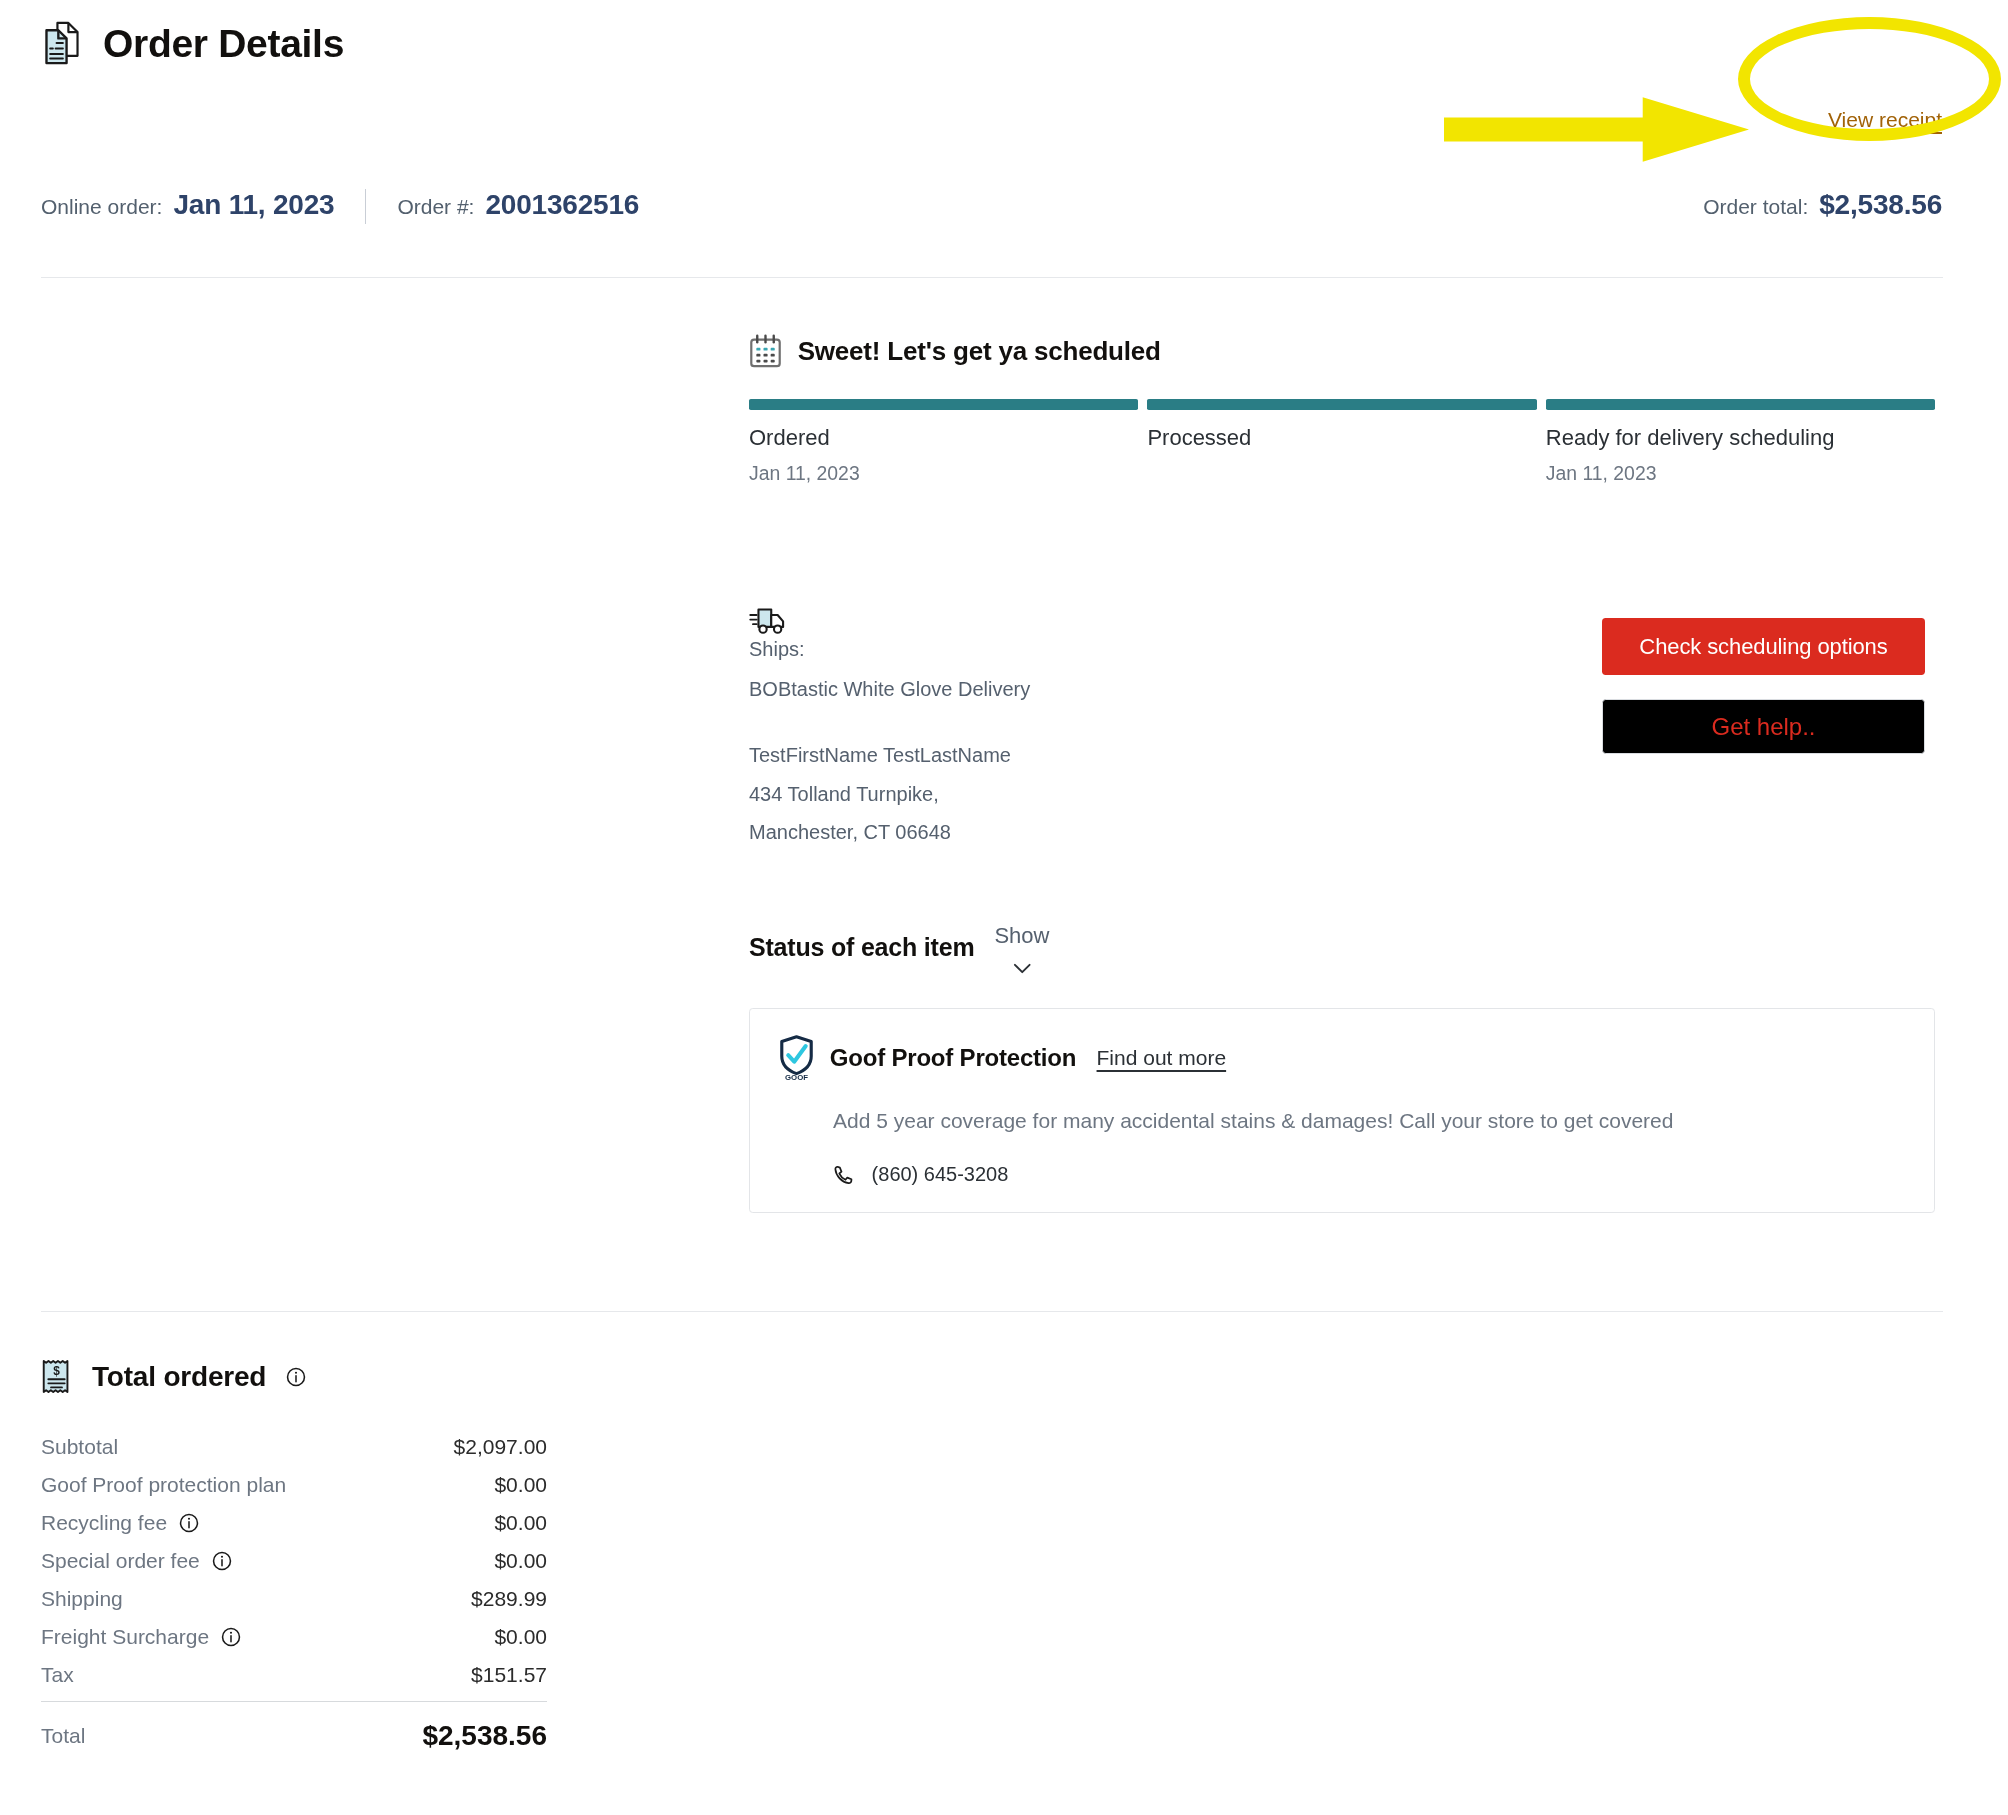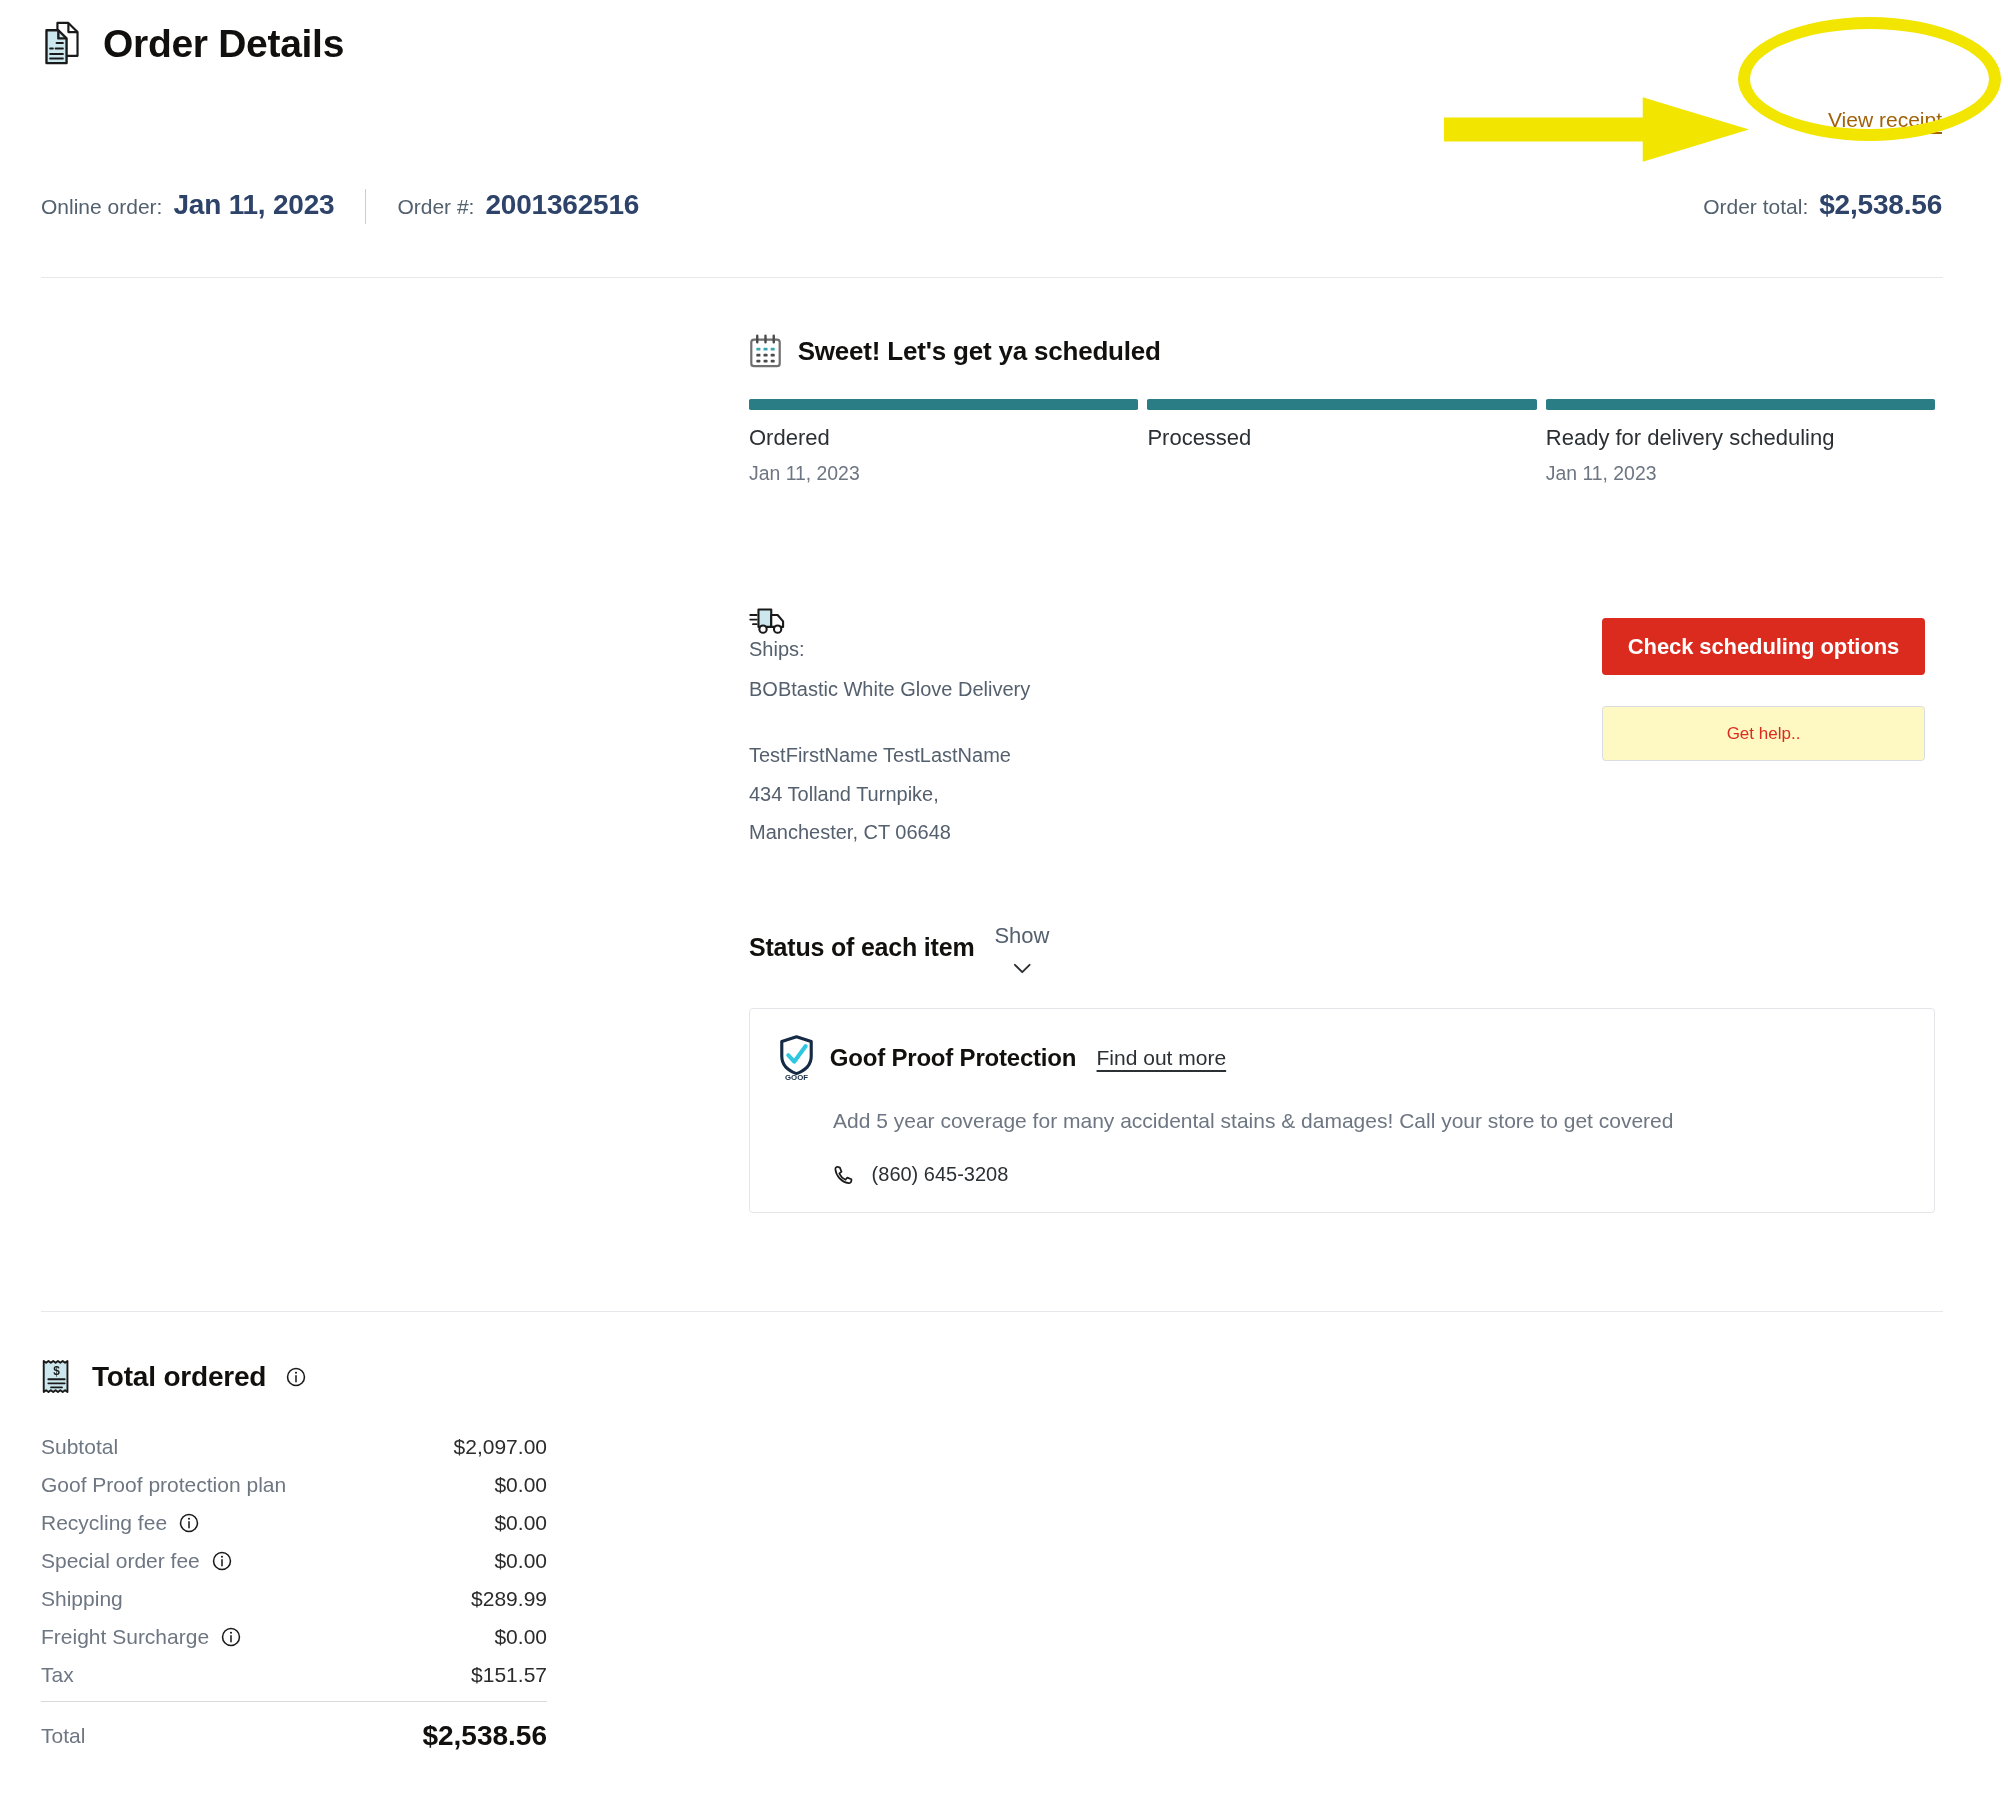--- a/index.html
+++ b/index.html
@@ -165,35 +165,35 @@
   }
   .btn-primary {
     display: block;
     width: 100%;
     height: 57px;
     background: #db2b1f;
     color: #ffffff;
     border: none;
     border-radius: 3.7px;
     font-size: 22px;
-    font-weight: 700;
+    font-weight: 400;
     font-family: inherit;
     cursor: pointer;
     letter-spacing: -0.1px;
   }
   .btn-secondary {
     display: block;
     width: 100%;
     height: 55px;
-    margin-top: 31px;
-    background: #fef9c3;
+    margin-top: 24px;
+    background: #000000;
     color: #db2b1f;
     border: 0.9px solid #d9dce0;
     border-radius: 3.7px;
-    font-size: 17px;
+    font-size: 24px;
     font-family: inherit;
     cursor: pointer;
   }
 
   
   .status-row {
     position: absolute;
     left: 749px; top: 923px;
     display: flex; align-items: center; gap: 20px;
   }

